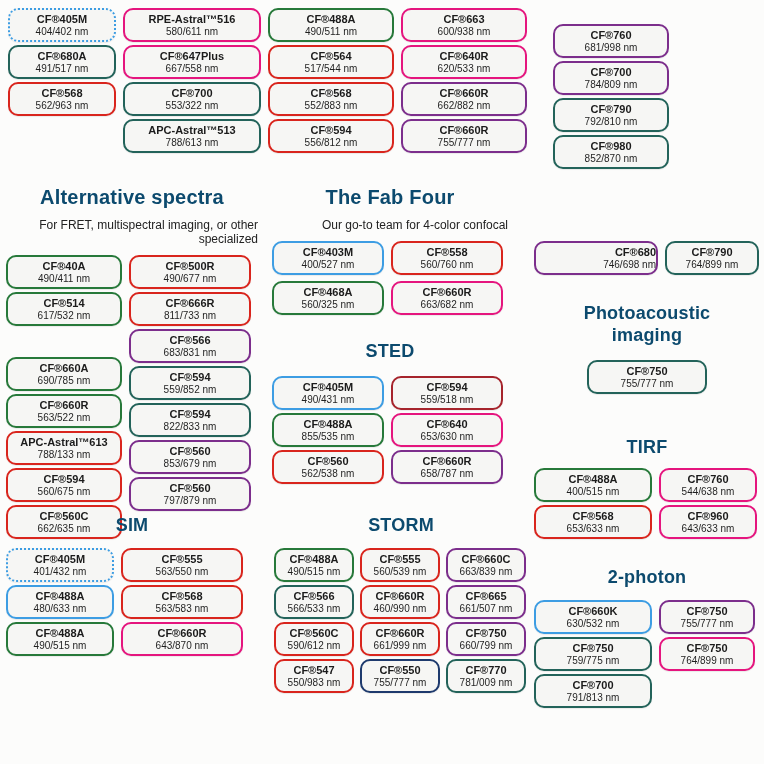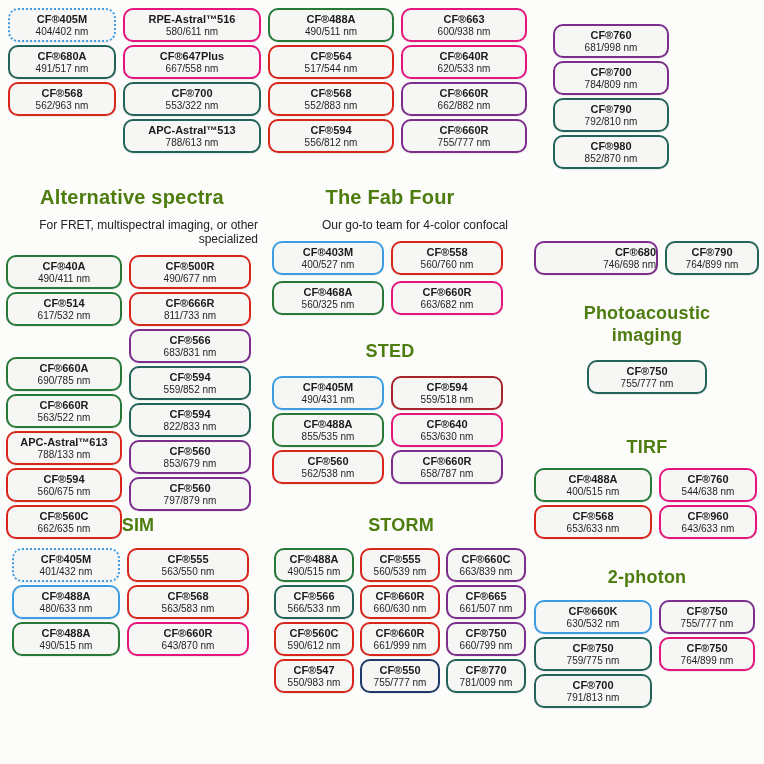--- a/index.html
+++ b/index.html
@@ -5,21 +5,21 @@
   html,body{margin:0;padding:0;}
   body{
     width:764px;height:764px;background:#fcfcfb;
     font-family:"Liberation Sans", sans-serif;color:#1b1b1b;
     position:relative;overflow:hidden;
   }
   .stage{position:absolute;inset:0;}
   .sec{position:absolute;}
   .sec h2{
     margin:0 0 10px 0;text-align:center;font-weight:bold;
-    font-size:18px;line-height:22px;color:#4d7c0f;letter-spacing:.2px;
+    font-size:18px;line-height:22px;color:#0c4a6e;letter-spacing:.2px;
   }
   .sec .sub{
     margin:-8px 0 9px 0;text-align:right;font-size:12px;line-height:14px;color:#222;
   }
   .cols{display:flex;gap:7px;}
   .col{display:flex;flex-direction:column;gap:3px;}
   .pill{
     box-sizing:border-box;height:34px;border:2px solid #444;border-radius:10px;
     background:#f6f6f4;display:flex;flex-direction:column;align-items:center;
     justify-content:center;box-shadow:0 1px 1px rgba(0,0,0,.07);
@@ -58,21 +58,21 @@
   #sec-photo{left:534px;top:302px;width:226px;}
   #sec-photo h2{width:150px;margin:0 auto 14px auto;}
   #sec-photo .cols{justify-content:center;}
   #sec-photo .pill{width:120px;}
 
   #sec-tirf{left:534px;top:436px;width:226px;}
   #sec-tirf h2{margin-bottom:10px;}
   #sec-tirf .col:nth-child(1) .pill{width:118px;}
   #sec-tirf .col:nth-child(2) .pill{width:98px;}
 
-  #sec-sim{left:12px;top:514px;width:252px;}
+  #sec-sim{left:6px;top:514px;width:252px;}
   #sec-sim h2{margin-bottom:12px;}
   #sec-sim .col:nth-child(1) .pill{width:108px;}
   #sec-sim .col:nth-child(2) .pill{width:122px;}
 
   #sec-storm{left:274px;top:514px;width:254px;}
   #sec-storm h2{margin-bottom:12px;}
   #sec-storm .pill{width:80px;}
   #sec-storm .cols{gap:6px;}
 
   #sec-2p{left:534px;top:566px;width:226px;}
@@ -424,21 +424,21 @@
             <div class="pill-value">550/983 nm</div>
           </div>
         </div>
         <div class="col">
           <div class="pill" style="border-color: rgb(217, 37, 29);">
             <div class="pill-name">CF®555</div>
             <div class="pill-value">560/539 nm</div>
           </div>
           <div class="pill" style="border-color: rgb(217, 37, 29);">
             <div class="pill-name">CF®660R</div>
-            <div class="pill-value">660/630 nm</div>
+            <div class="pill-value">460/990 nm</div>
           </div>
           <div class="pill" style="border-color: rgb(217, 37, 29);">
             <div class="pill-name">CF®660R</div>
             <div class="pill-value">661/999 nm</div>
           </div>
           <div class="pill" style="border-color: rgb(30, 58, 109);">
             <div class="pill-name">CF®550</div>
             <div class="pill-value">755/777 nm</div>
           </div>
         </div>

